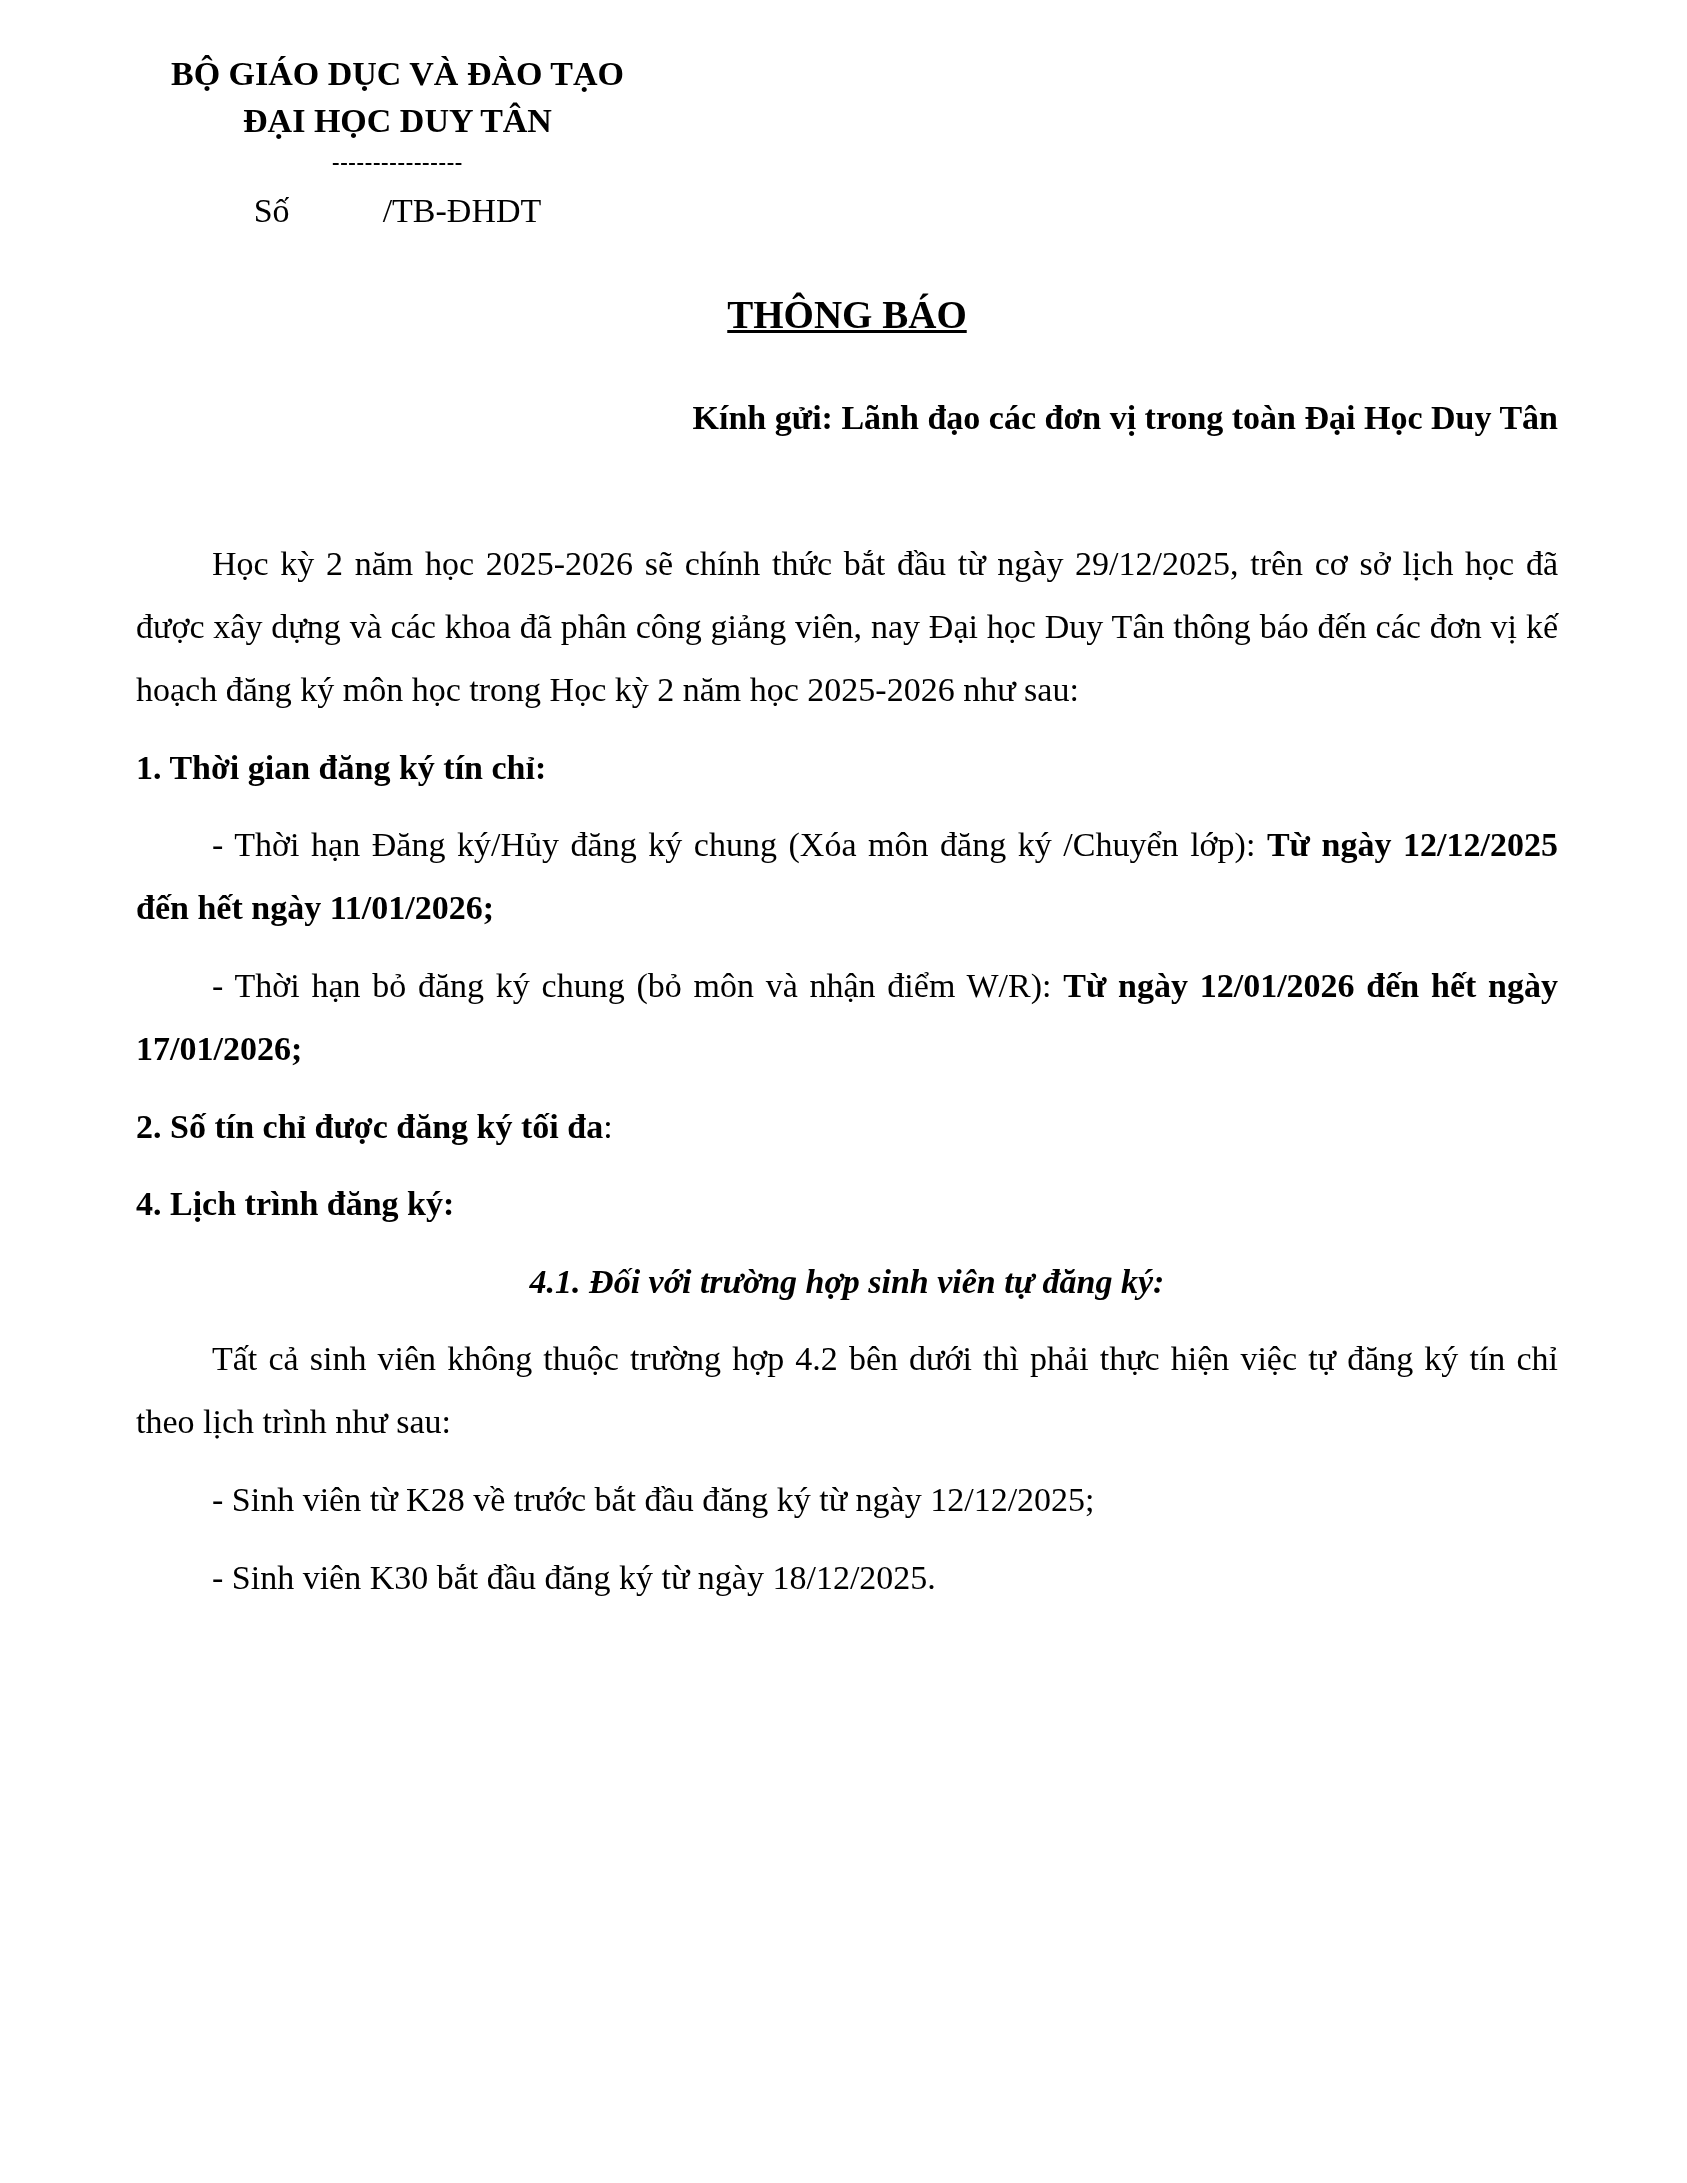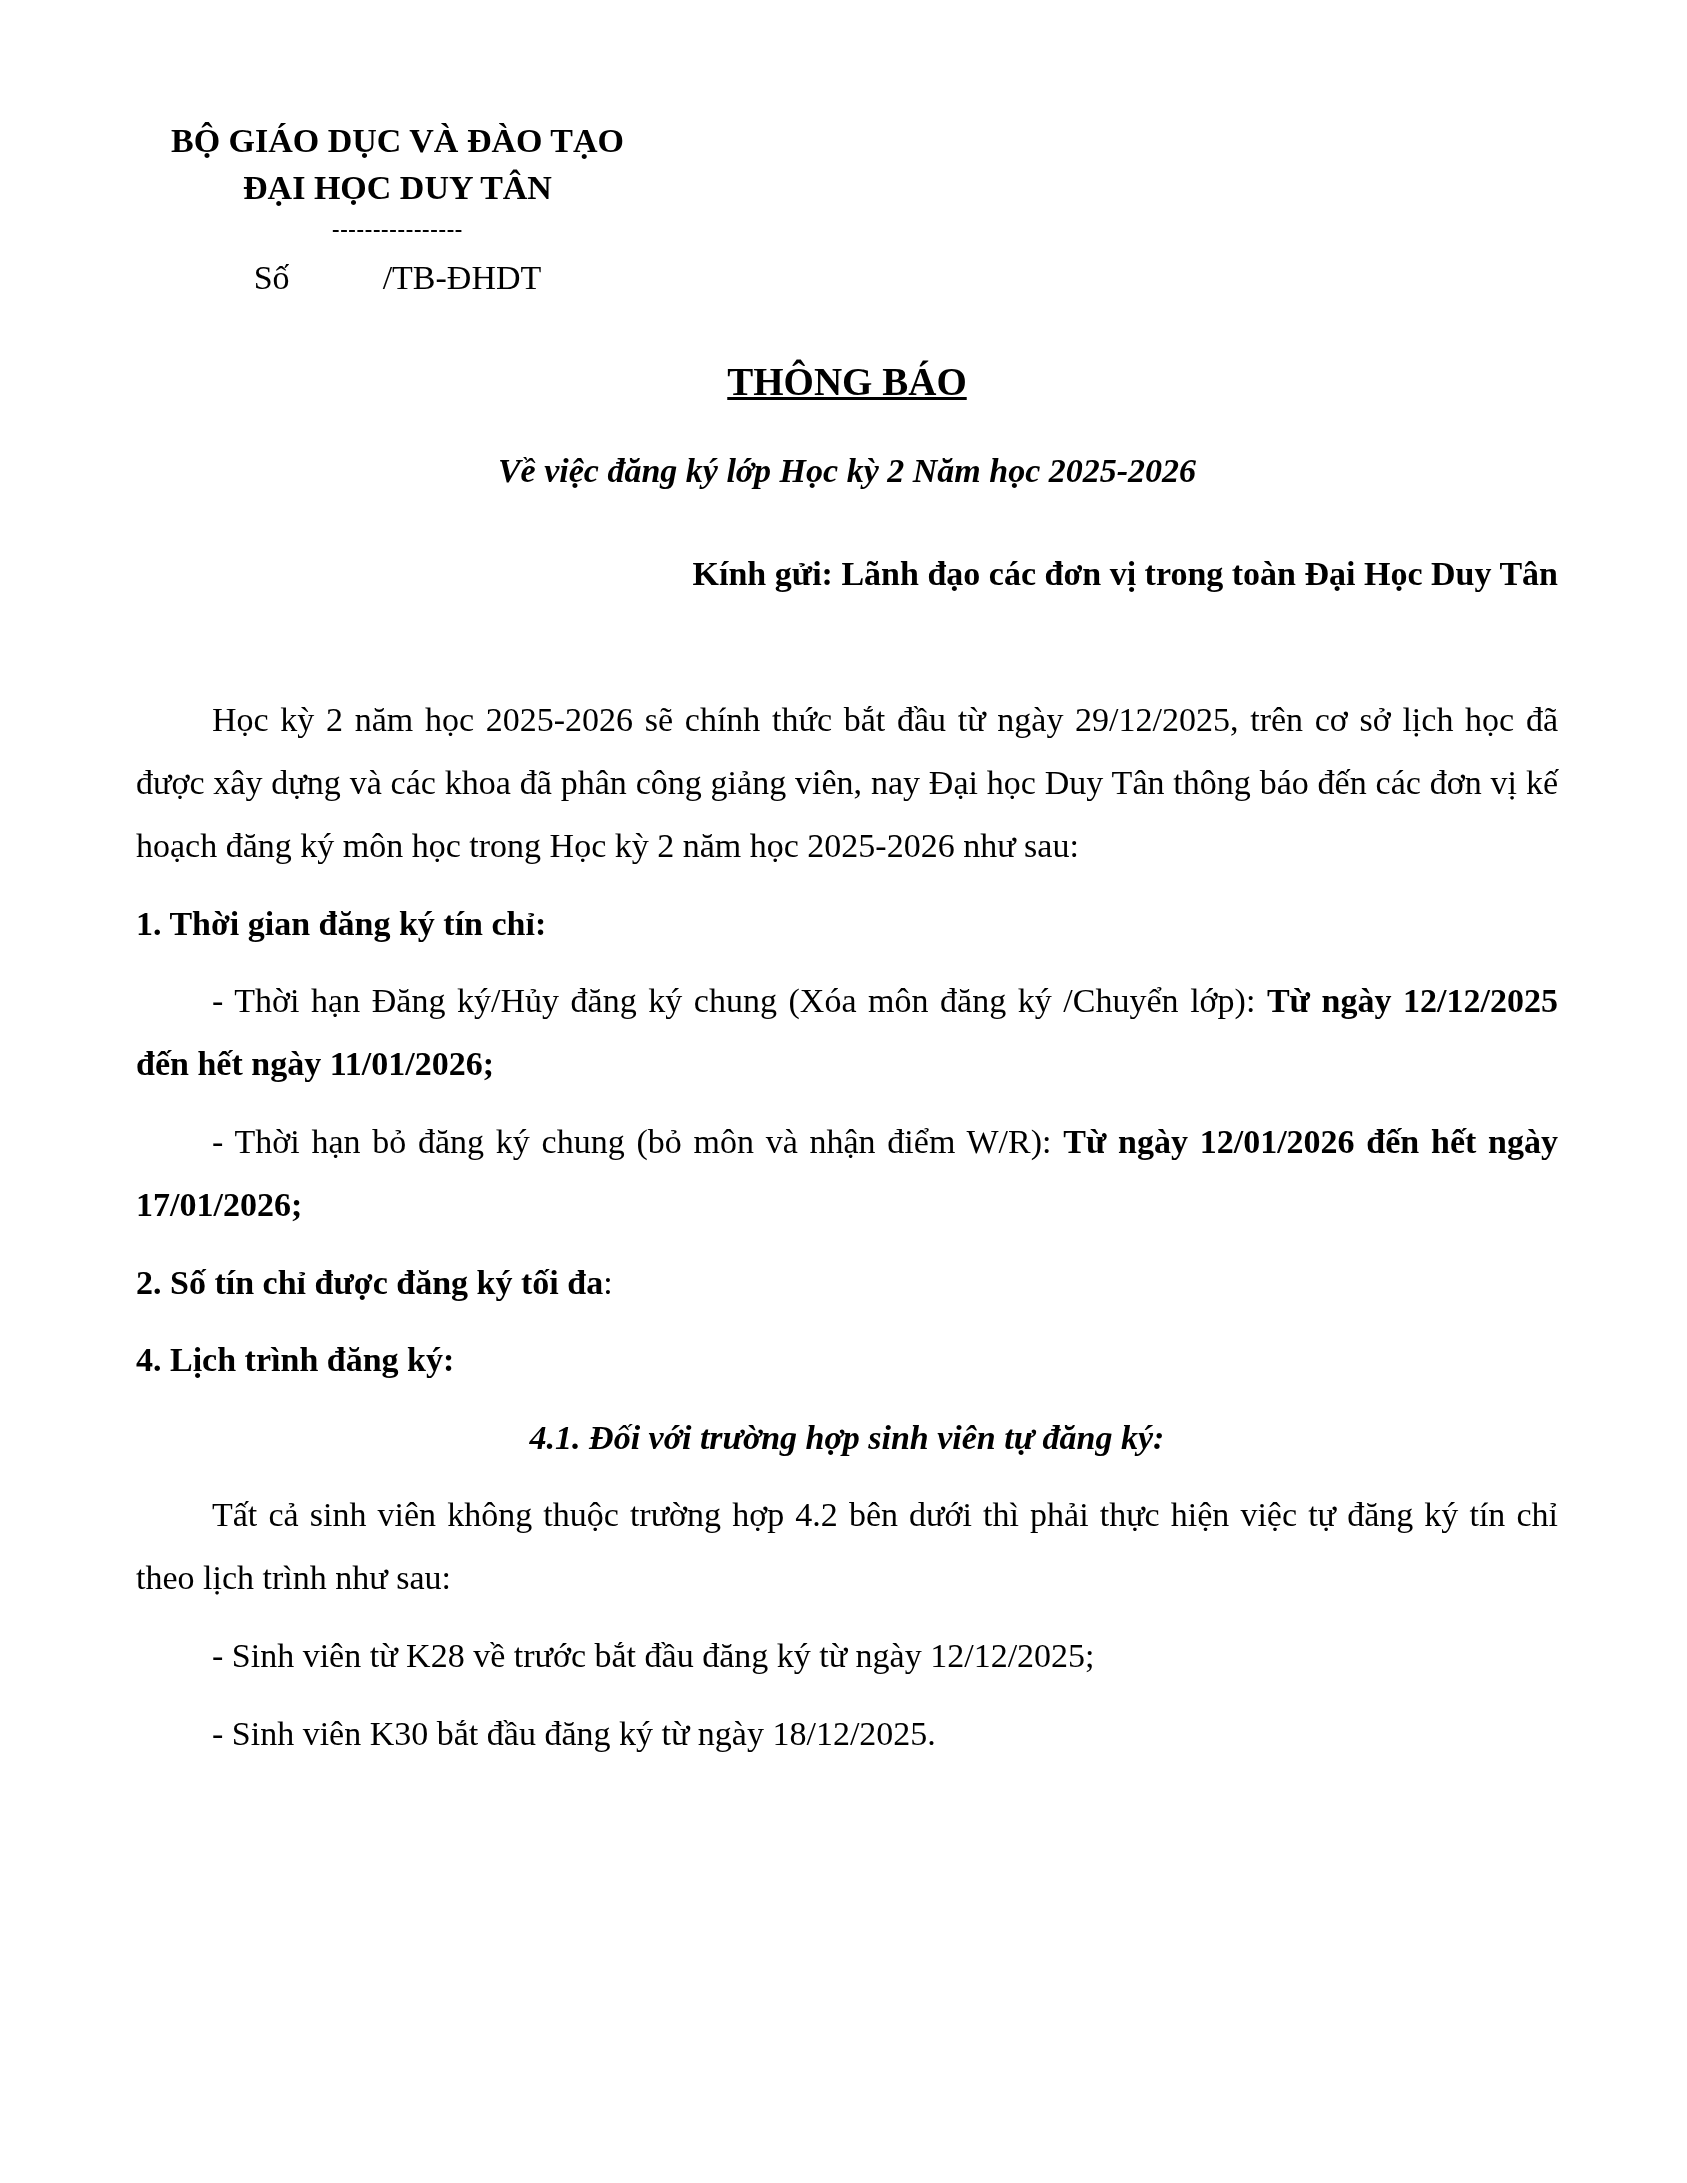--- a/index.html
+++ b/index.html
@@ -2,21 +2,21 @@
 <html style="font-size:10.6px"><head>
 <meta charset="utf-8">
 <title>Thông báo</title>
 <style>
   html, body { margin: 0; padding: 0; background: #ffffff; }
   .page {
     position: relative;
     width: 1687px;
     height: 2183px;
     box-sizing: border-box;
-    padding: 117px 129px 0 136px;
+    padding: 50px 129px 0 136px;
     background: #ffffff;
     color: #000000;
     font-family: "Liberation Serif", "DejaVu Serif", serif;
     font-size: 34px;
   }
   .header { display: flex; }
   .hleft  { width: 523px; text-align: center; }
   .hright { flex: 1; text-align: center; }
   .h-line1 { font-weight: bold; line-height: 48px; white-space: nowrap; }
   .h-line2 { font-weight: bold; line-height: 46px; white-space: nowrap; }
@@ -65,21 +65,20 @@
       <div class="h-line1">BỘ GIÁO DỤC VÀ ĐÀO TẠO</div>
       <div class="h-line2">ĐẠI HỌC DUY TÂN</div>
       <div class="h-div">----------------</div>
       <div class="h-line4">
         <span>Số</span><span class="num-gap"></span><span>/TB-ĐHDT</span>
       </div>
     </div>
   </div>
 
   <div class="title">THÔNG BÁO</div>
-  <div class="subtitle">Về việc đăng ký lớp Học kỳ 2 Năm học 2025-2026</div>
   <div class="salutation">Kính gửi: Lãnh đạo các đơn vị trong toàn Đại Học Duy Tân</div>
 
   <p class="body">Học kỳ 2 năm học 2025-2026 sẽ chính thức bắt đầu từ ngày 29/12/2025, trên cơ sở lịch học đã được xây dựng và các khoa đã phân công giảng viên, nay Đại học Duy Tân thông báo đến các đơn vị kế hoạch đăng ký môn học trong Học kỳ 2 năm học 2025-2026 như sau:</p>
 
   <p class="heading">1. Thời gian đăng ký tín chỉ:</p>
 
   <p class="body"><span>- Thời hạn Đăng ký/Hủy đăng ký chung (Xóa môn đăng ký /Chuyển lớp): </span><span class="b">Từ ngày 12/12/2025 đến hết ngày 11/01/2026;</span></p>
 
   <p class="body"><span>- Thời hạn bỏ đăng ký chung (bỏ môn và nhận điểm W/R): </span><span class="b">Từ ngày 12/01/2026 đến hết ngày 17/01/2026;</span></p>
 

